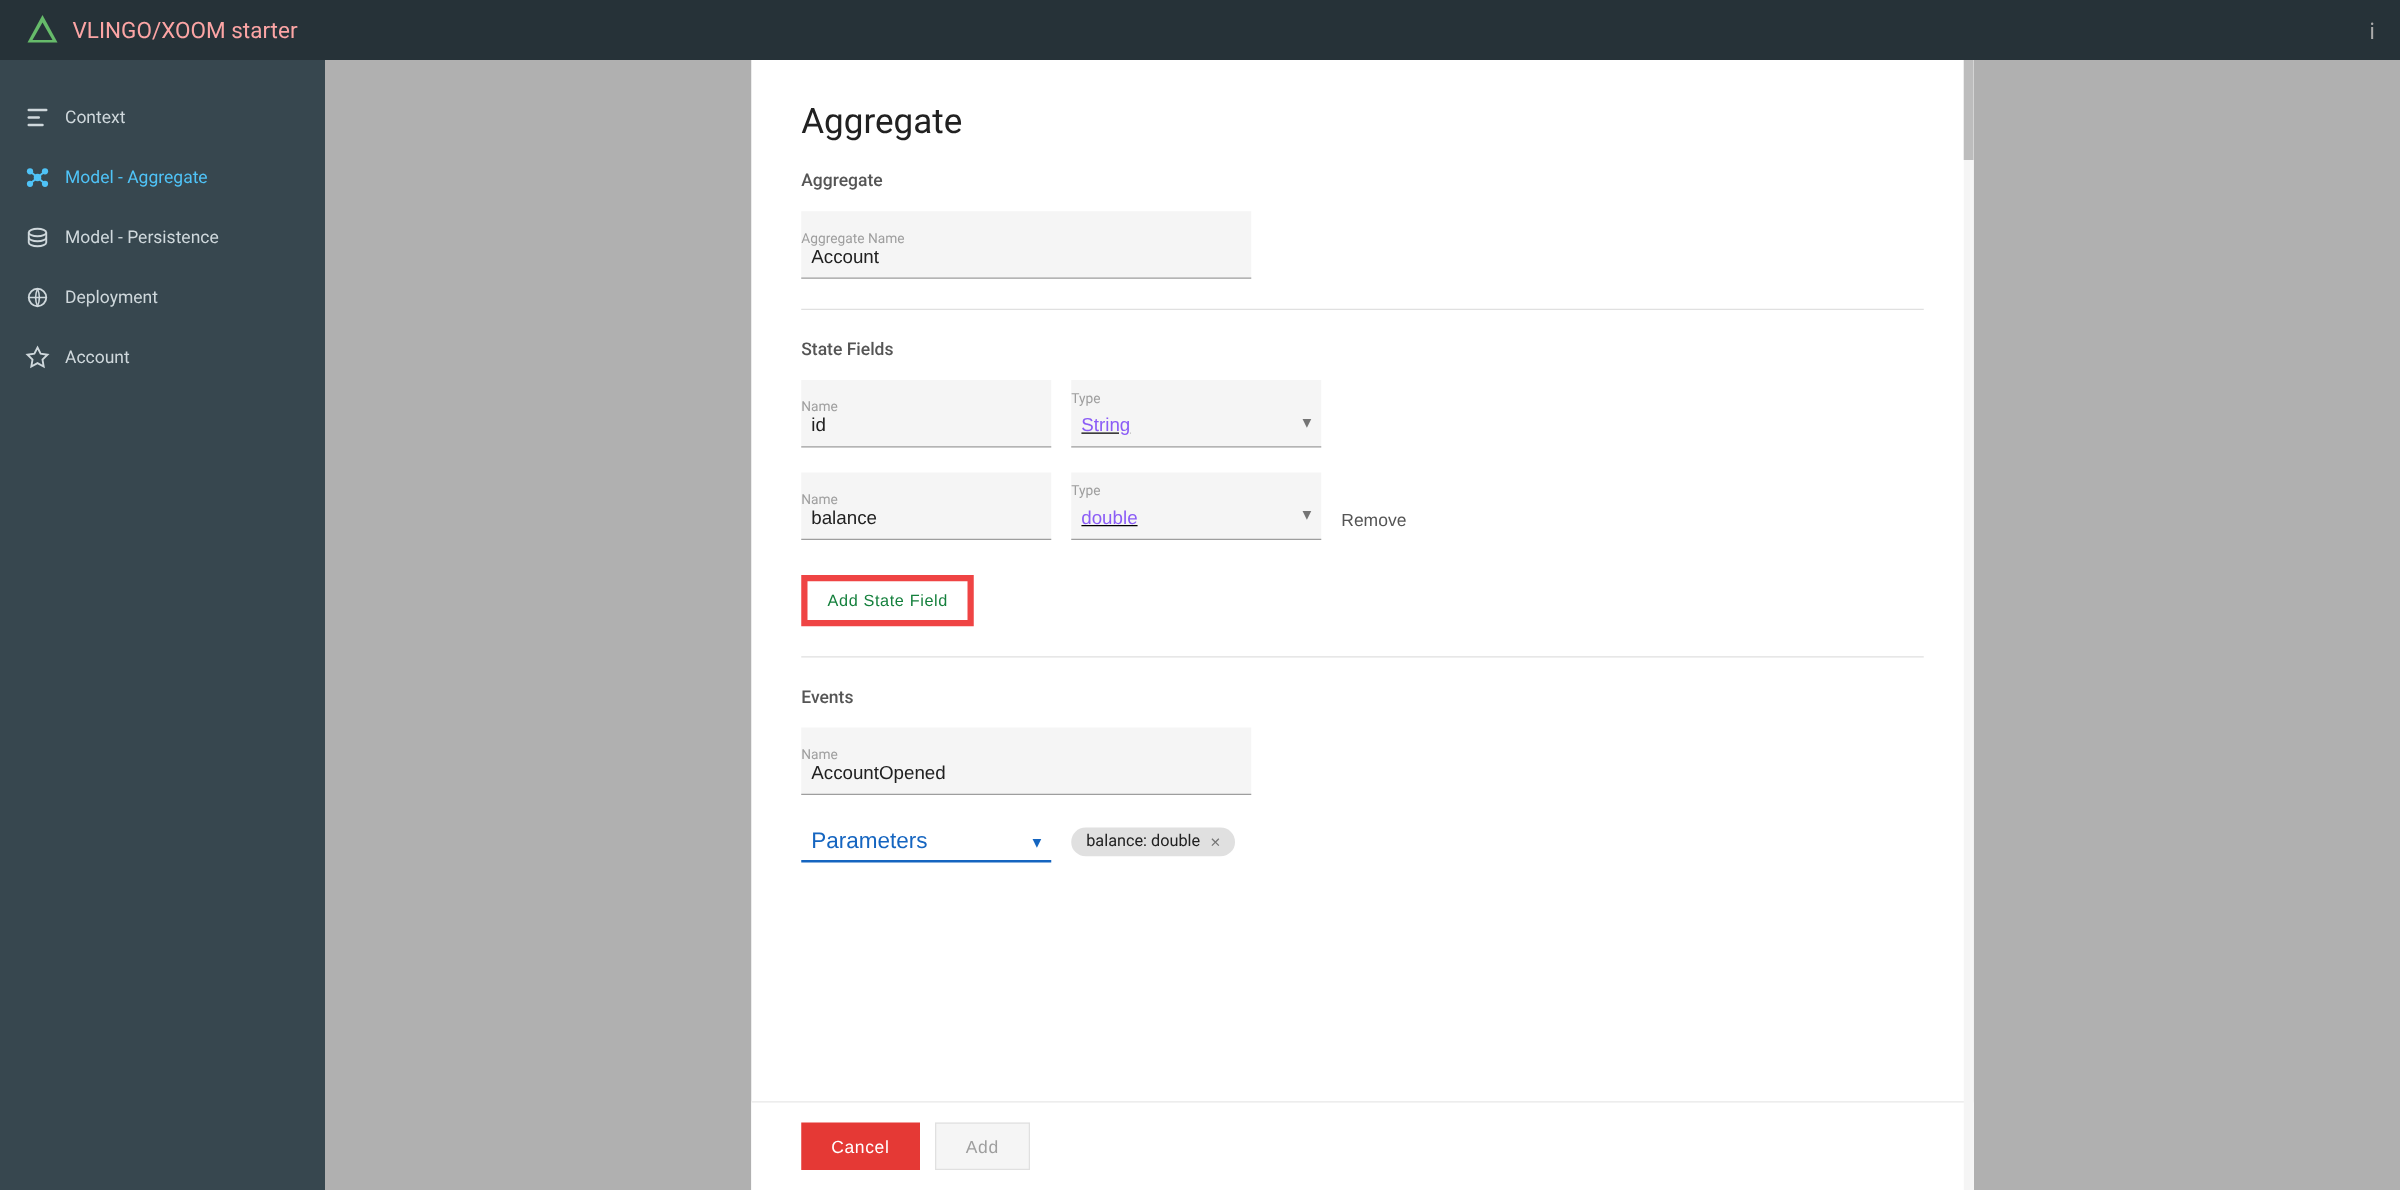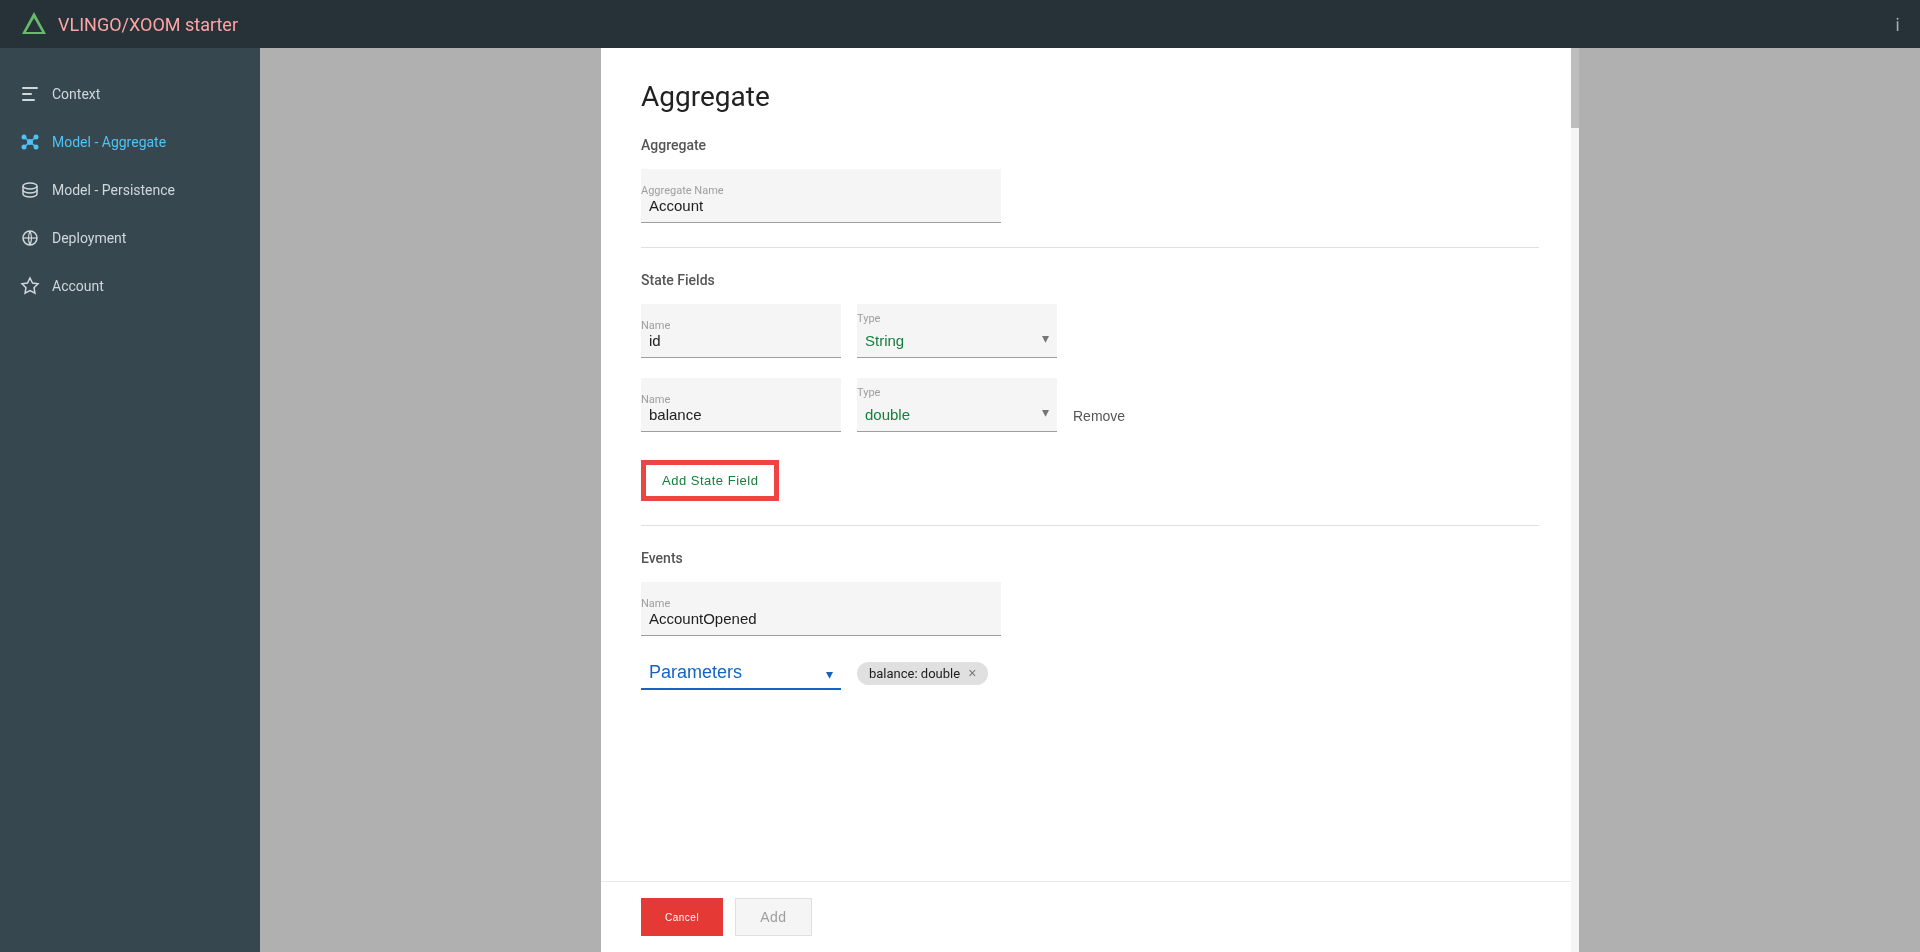--- a/index.html
+++ b/index.html
@@ -168,36 +168,37 @@
 
     .text-field-wide {
       width: 360px;
     }
 
     
     .select-wrapper {
       display: flex;
       flex-direction: column;
       position: relative;
+      text-decoration: underline;
     }
     .select-wrapper label {
       font-size: 11px;
       color: #9e9e9e;
       margin-bottom: 4px;
       position: absolute;
       top: 8px;
       left: 0;
     }
     .select-field {
       border: none;
       border-bottom: 1px solid #9e9e9e;
       background: #f5f5f5;
       padding: 28px 8px 8px 8px;
       font-size: 15px;
-      color: #15803d;
+      color: #8b5cf6;
       width: 200px;
       outline: none;
       appearance: none;
       -webkit-appearance: none;
       cursor: pointer;
     }
     .select-arrow {
       position: absolute;
       right: 8px;
       bottom: 12px;
@@ -289,21 +290,21 @@
       display: flex;
       gap: 12px;
       border-top: 1px solid #e8e8e8;
       background: #fff;
     }
     .cancel-btn {
       background: #e53935;
       color: #fff;
       border: none;
       padding: 10px 24px;
-      font-size: 10px;
+      font-size: 14px;
       font-weight: 500;
       cursor: pointer;
       letter-spacing: 0.5px;
     }
     .add-btn {
       background: #f5f5f5;
       color: #9e9e9e;
       border: 1px solid #e0e0e0;
       padding: 10px 24px;
       font-size: 14px;

